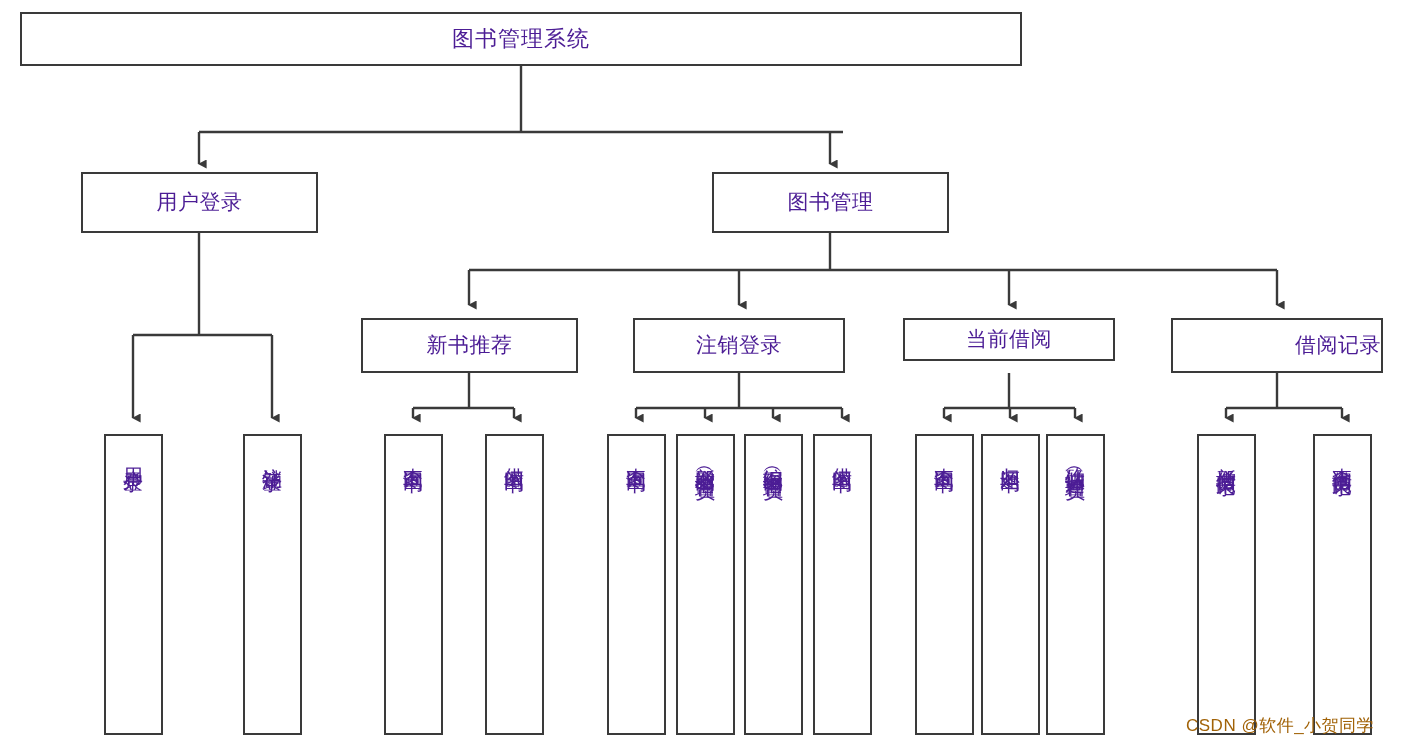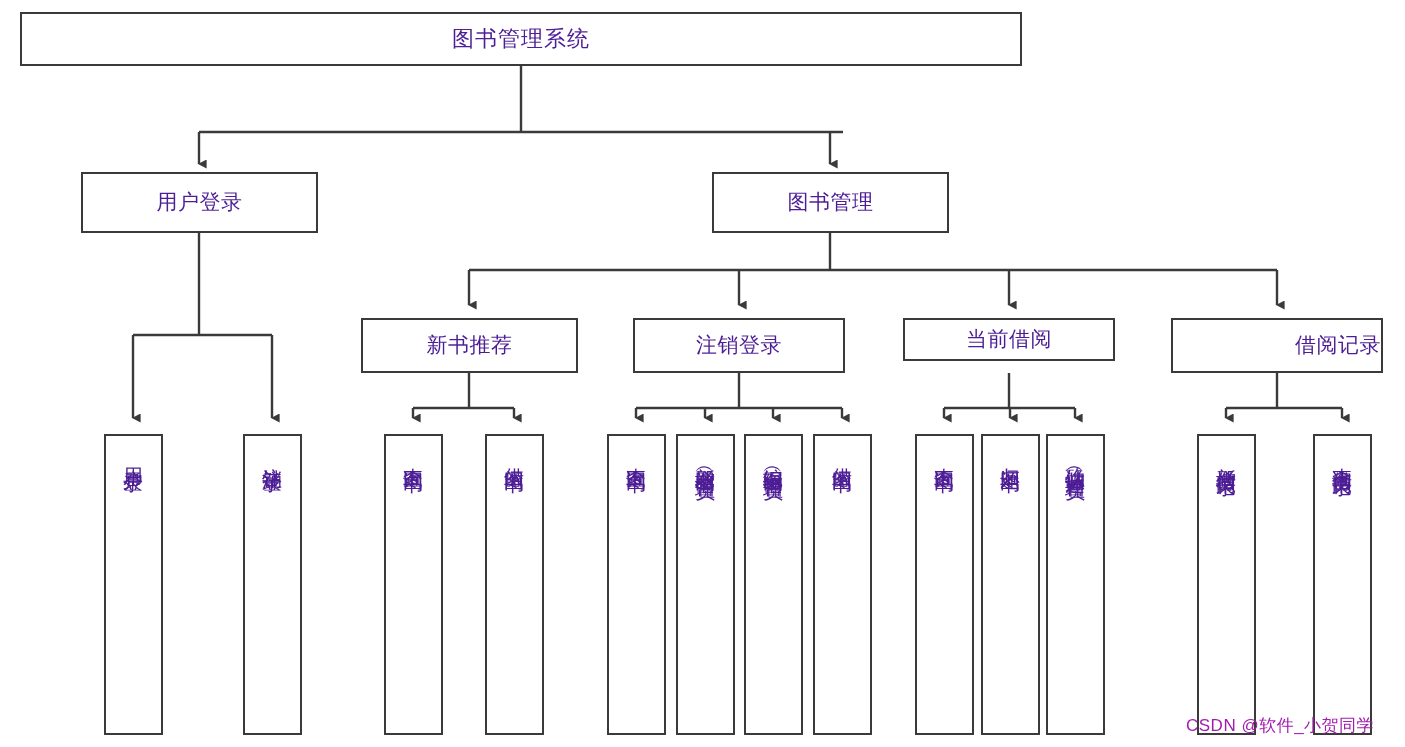--- a/index.html
+++ b/index.html
@@ -63,21 +63,21 @@
     font-size: 20px;
     line-height: 1.30;
     letter-spacing: 2px;
     white-space: nowrap;
   }
   .watermark {
     position: absolute;
     left: 1186px;
     top: 714px;
     font-size: 17px;
-    color: #a21caf;
+    color: #a16207;
     letter-spacing: 0.5px;
     white-space: nowrap;
     z-index: 6;
     font-family: "Liberation Sans", "DejaVu Sans", sans-serif;
   }
 </style>
 </head>
 <body>
 
 <div id="diagram-canvas">

